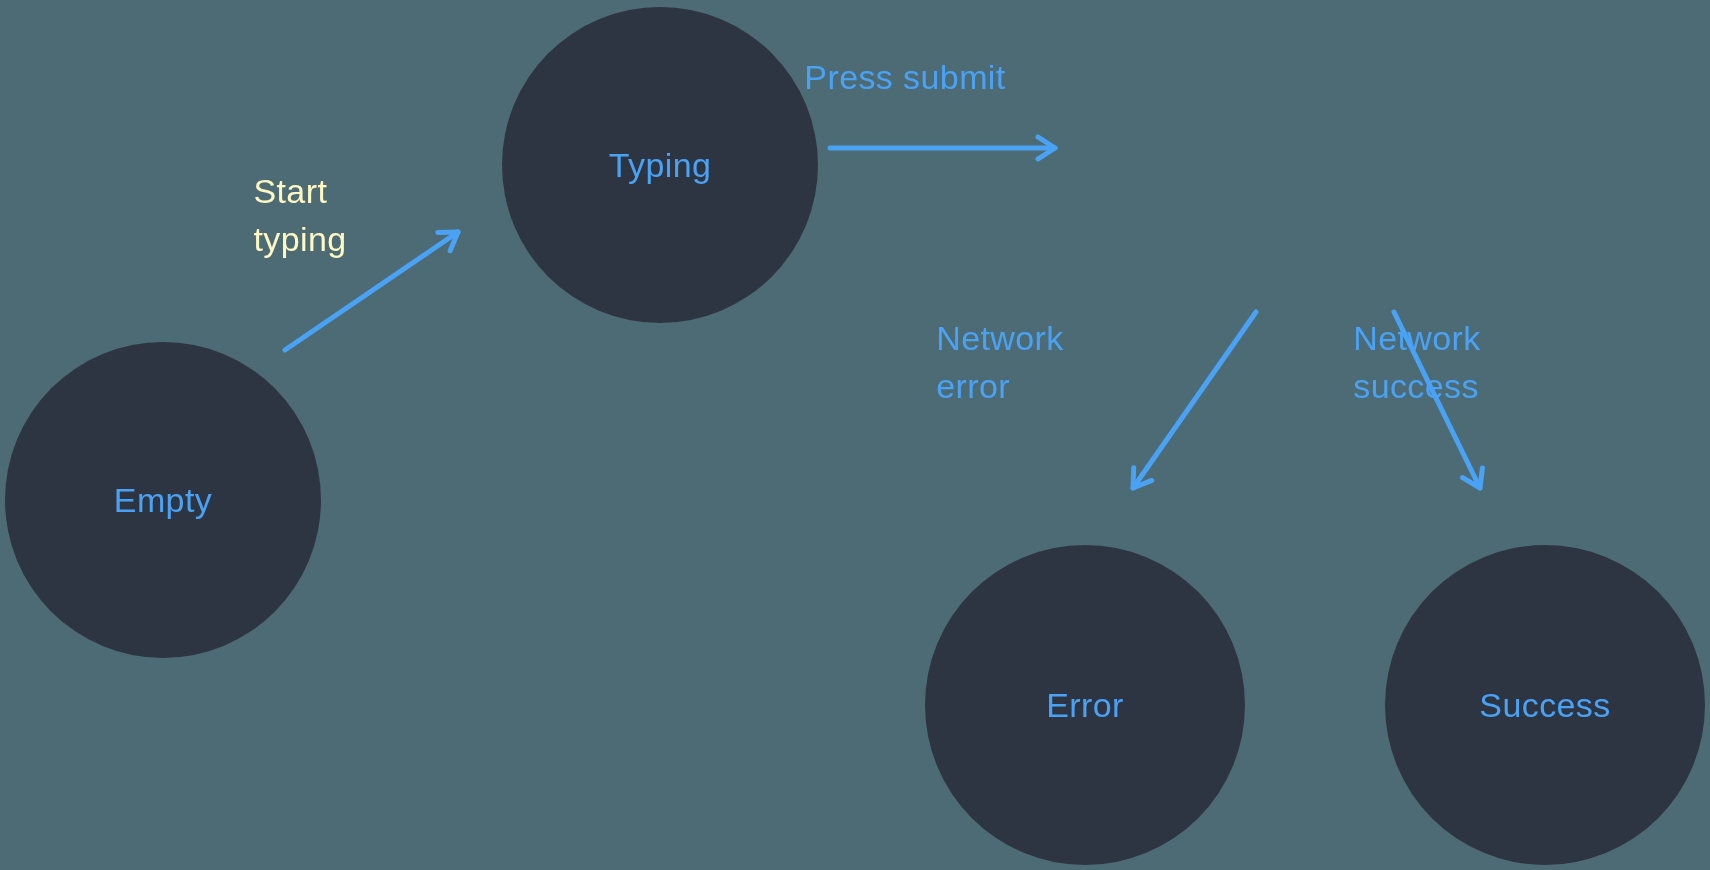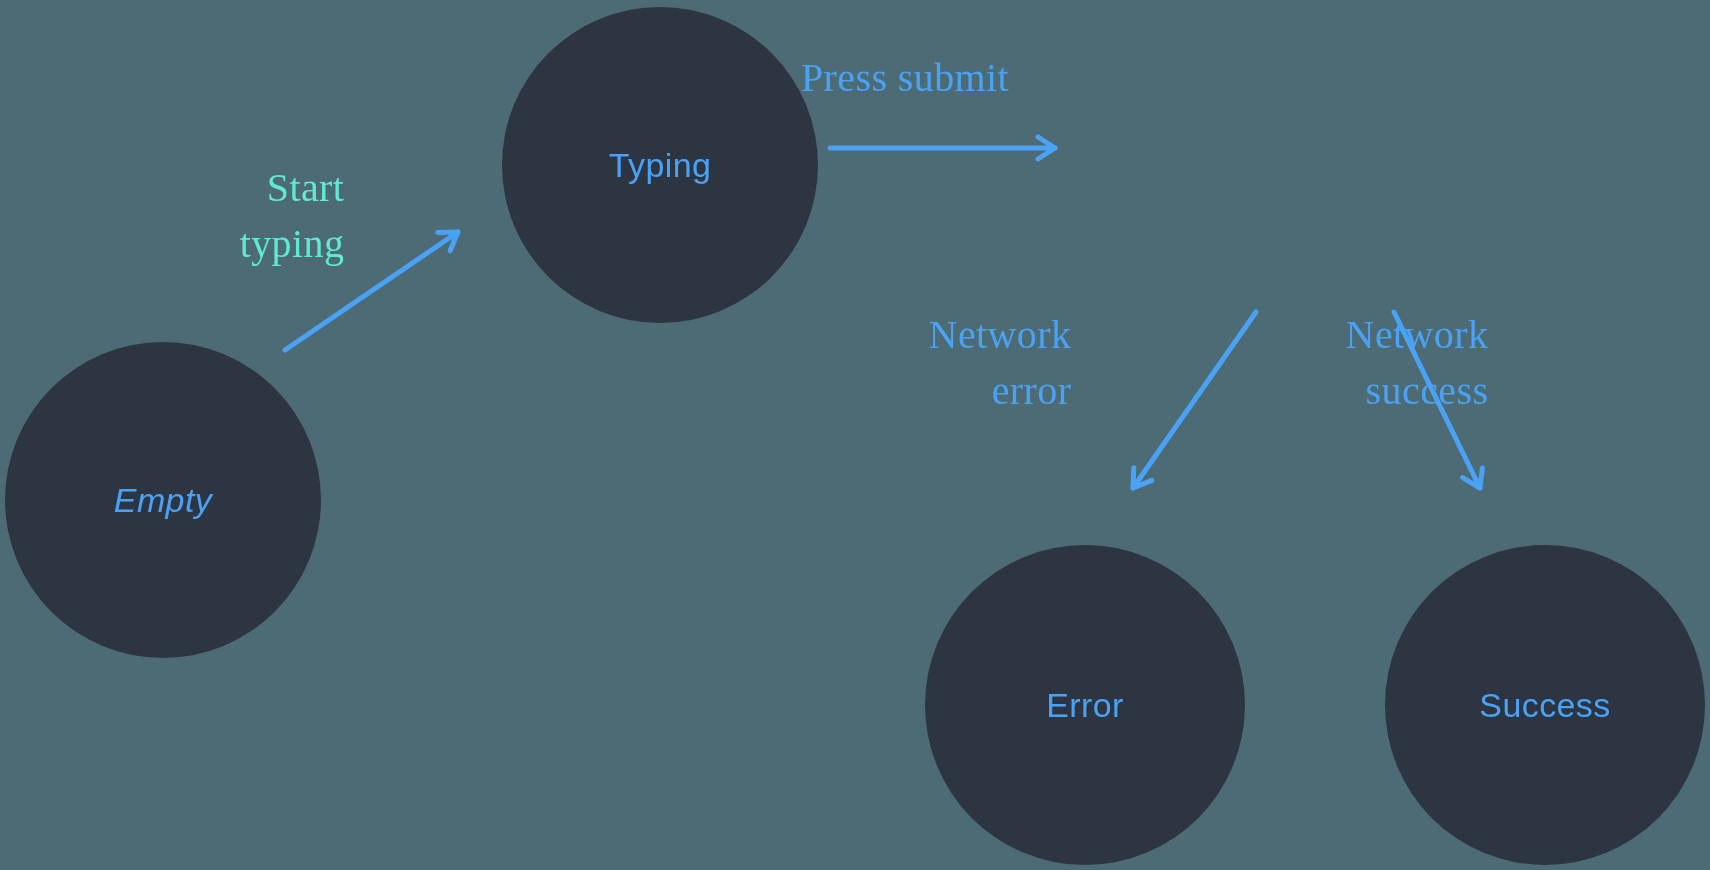--- a/index.html
+++ b/index.html
@@ -29,51 +29,50 @@
     align-items: center;
     justify-content: center;
   }
   .node-label {
     font-size: 34px;
     letter-spacing: 0.4px;
   }
   .edge-label {
     position: absolute;
     transform: translate(-50%, -50%);
-    font-size: 40px;
+    font-size: 34px;
     line-height: 1.4;
-    text-align: right;
+    text-align: left;
     white-space: pre-line;
     letter-spacing: 0.4px;
-    font-family: Liberation Serif, serif;
   }
 </style>
 </head>
 <body style="background: rgb(77, 107, 117);">
 
 <div id="diagram">
   <svg id="edges-svg" width="1710" height="870" viewBox="0 0 1710 870">
     <defs>
       <marker id="arrowhead" markerWidth="34" markerHeight="34" refX="22" refY="15" orient="auto" markerUnits="userSpaceOnUse">
         <path id="arrowhead-path" d="M5,4 L22,15 L5,26" fill="none" stroke-width="5" stroke-linecap="round" stroke-linejoin="round" stroke="#4aa2f5"></path>
       </marker>
     </defs>
   <line x1="285" y1="350" x2="458" y2="232" stroke="#4aa2f5" stroke-width="5" stroke-linecap="round" marker-end="url(#arrowhead)"></line>
       <line x1="830" y1="148" x2="1055" y2="148" stroke="#4aa2f5" stroke-width="5" stroke-linecap="round" marker-end="url(#arrowhead)"></line>
       <line x1="1256" y1="312" x2="1133" y2="488" stroke="#4aa2f5" stroke-width="5" stroke-linecap="round" marker-end="url(#arrowhead)"></line>
       <line x1="1394" y1="312" x2="1480" y2="488" stroke="#4aa2f5" stroke-width="5" stroke-linecap="round" marker-end="url(#arrowhead)"></line>
     </svg>
-<div class="edge-label" style="left: 292px; top: 216px; color: #5eead4;">Start
+<div class="edge-label" style="left: 300px; top: 216px; color: #fef9c3;">Start
 typing</div>
     <div class="edge-label" style="left: 905px; top: 78px; color: rgb(74, 162, 245);">Press submit</div>
     <div class="edge-label" style="left: 1000px; top: 363px; color: rgb(74, 162, 245);">Network
 error</div>
     <div class="edge-label" style="left: 1417px; top: 363px; color: rgb(74, 162, 245);">Network
 success</div>
-    <div class="node" style="left: 5px; top: 342px; width: 316px; height: 316px; background: rgb(45, 53, 67); font-style: italic;">
+    <div class="node" style="left: 5px; top: 342px; width: 316px; height: 316px; background: rgb(45, 53, 67);">
       <span class="node-label" style="color: rgb(74, 162, 245);">Empty</span>
     </div>
     <div class="node" style="left: 502px; top: 7px; width: 316px; height: 316px; background: rgb(45, 53, 67);">
       <span class="node-label" style="color: rgb(74, 162, 245);">Typing</span>
     </div>
     <div class="node" style="left: 925px; top: 545px; width: 320px; height: 320px; background: rgb(45, 53, 67);">
       <span class="node-label" style="color: rgb(74, 162, 245);">Error</span>
     </div>
     <div class="node" style="left: 1385px; top: 545px; width: 320px; height: 320px; background: rgb(45, 53, 67);">
       <span class="node-label" style="color: rgb(74, 162, 245);">Success</span>

